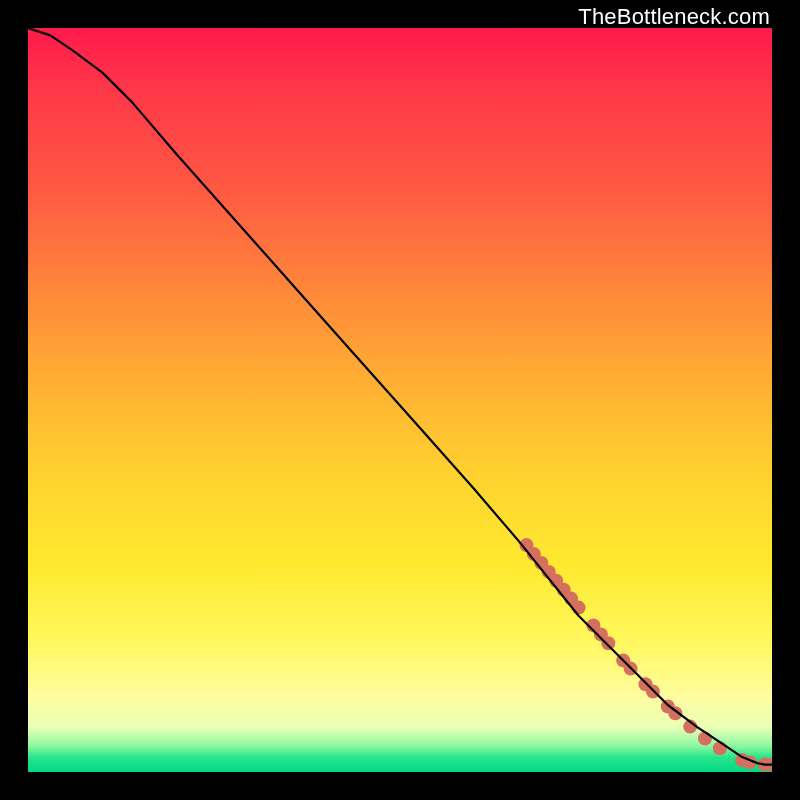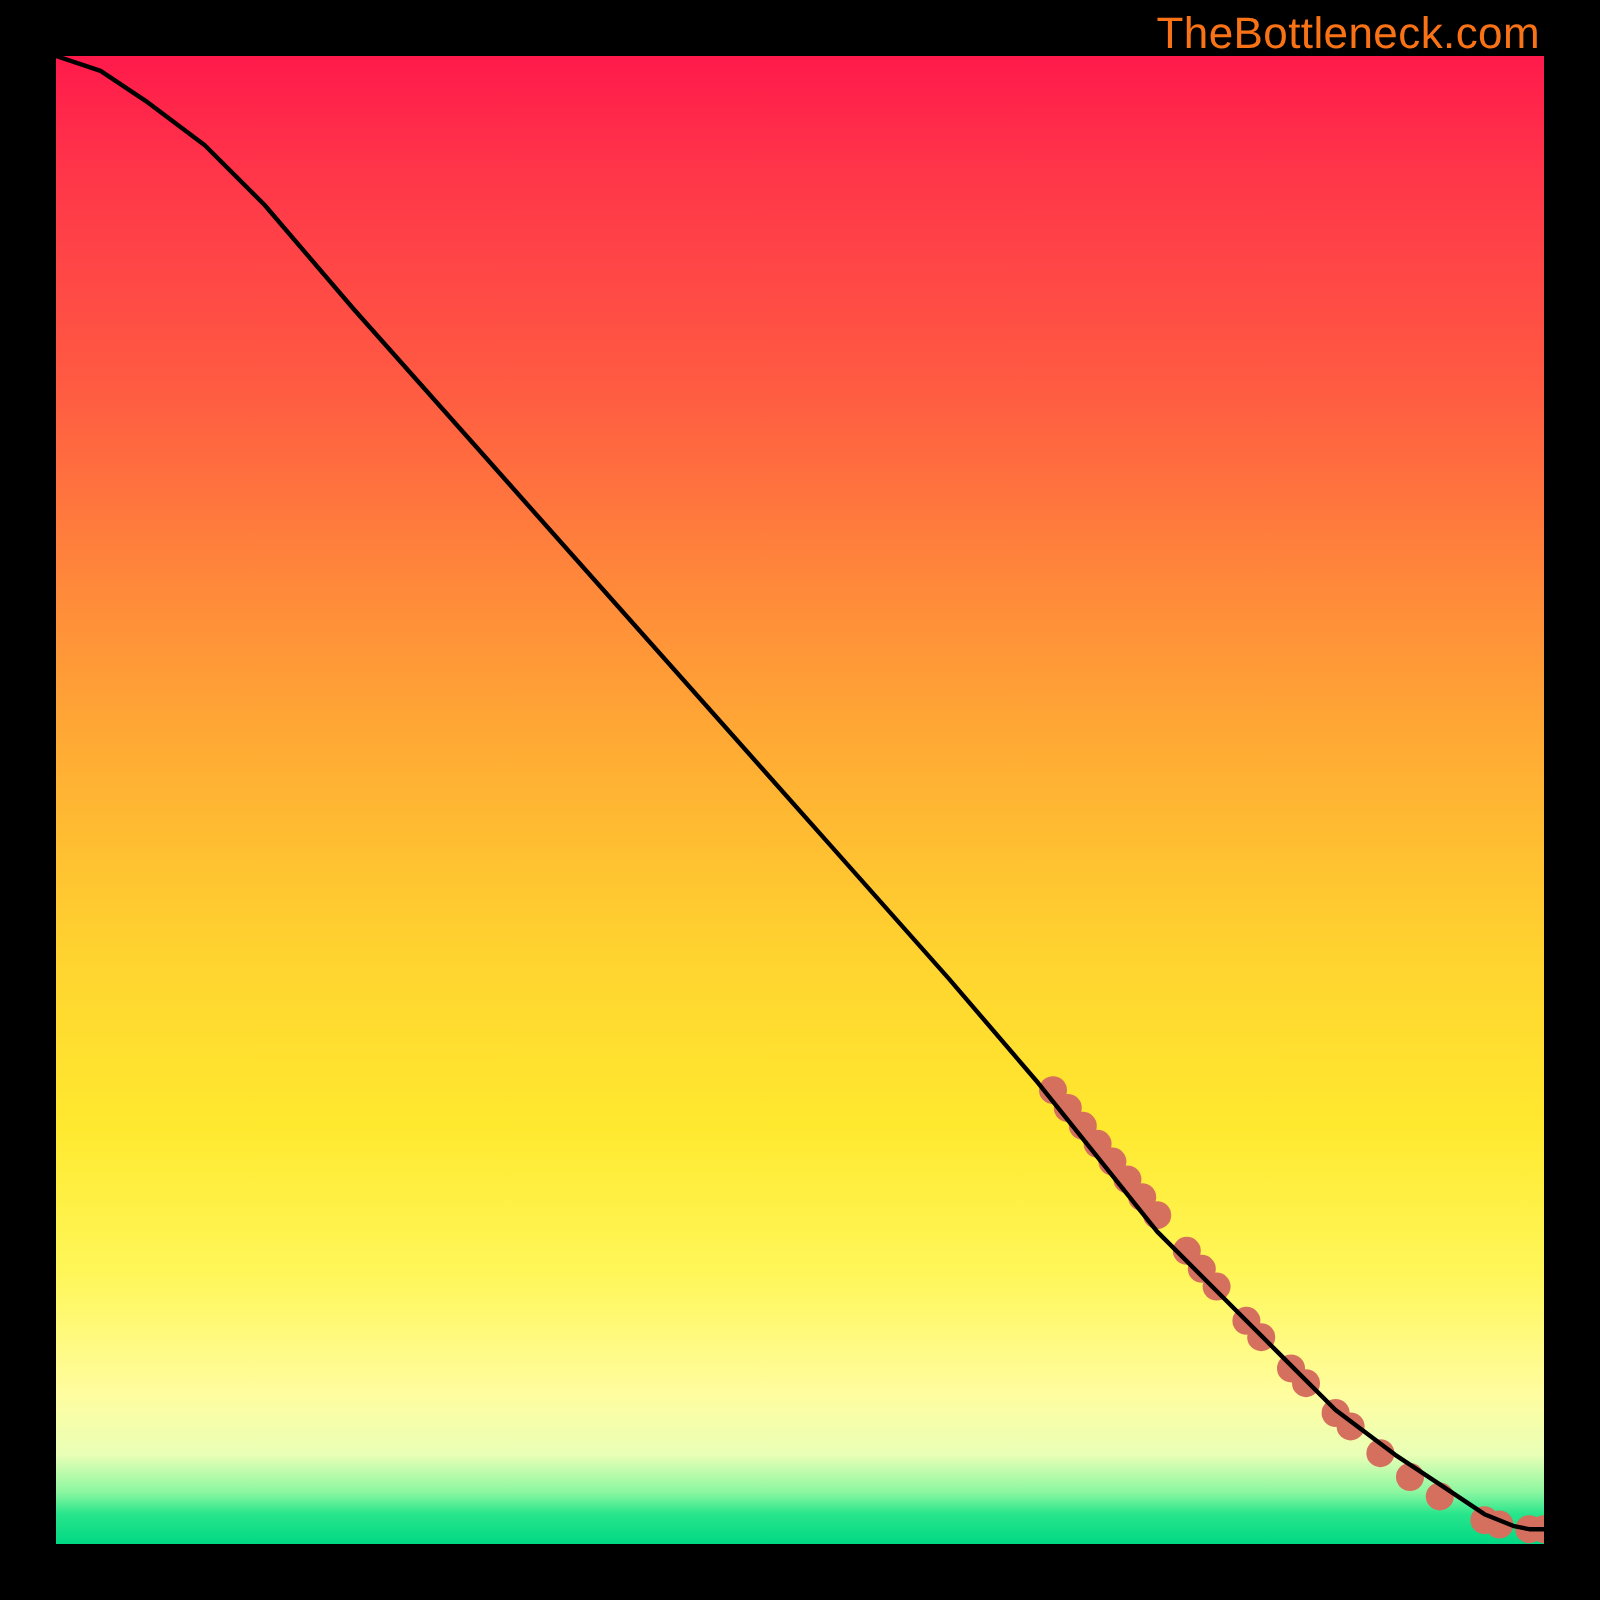--- a/index.html
+++ b/index.html
@@ -49,21 +49,21 @@
     );
   }
   .curve-svg {
     position: absolute;
     inset: 0;
   }
   .watermark {
     position: absolute;
     top: 4px;
     right: 30px;
-    color: #f97316;
+    color: #ffffff;
     font-size: 22px;
     letter-spacing: 0.2px;
     font-weight: 500;
   }
 </style>
 </head>
 <body>
 
 <div class="frame">
 

